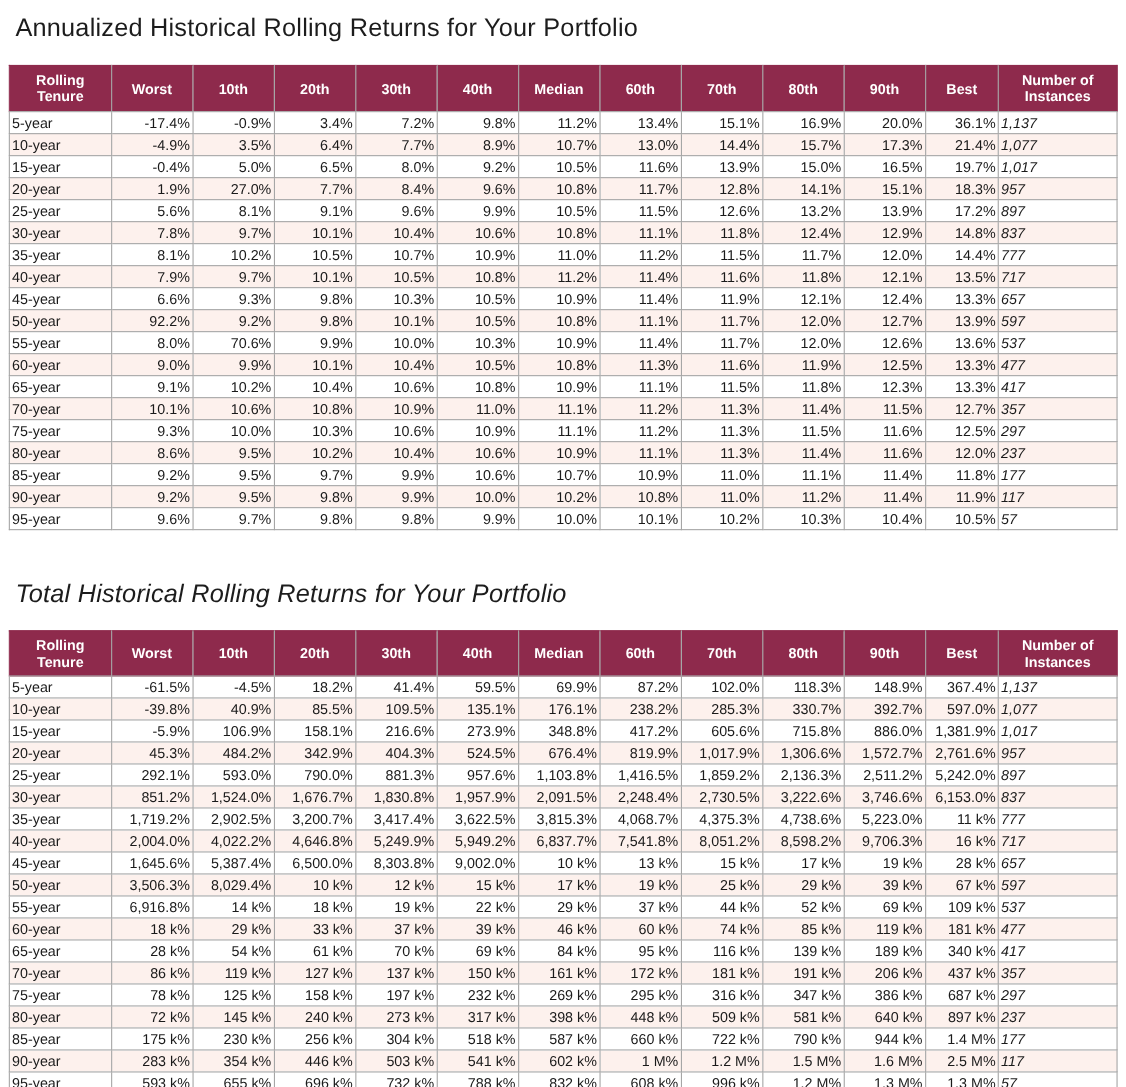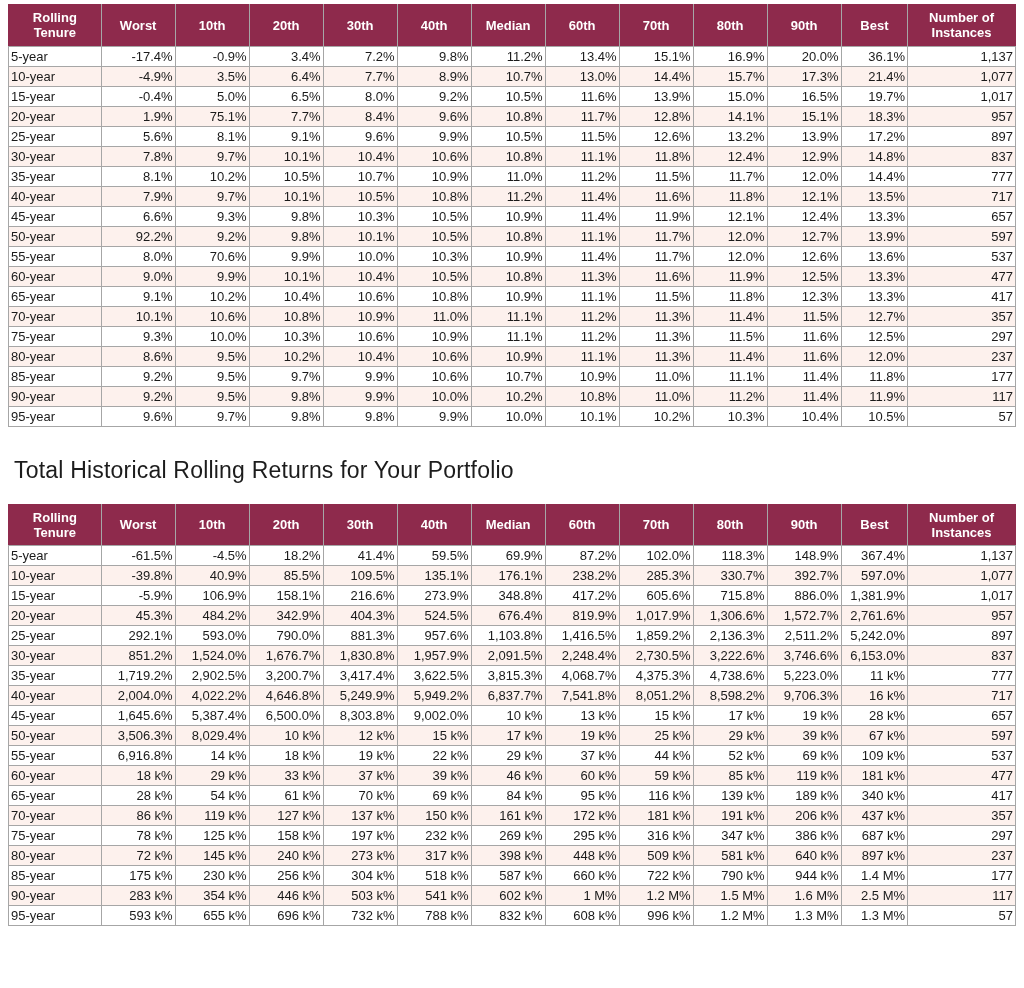--- a/index.html
+++ b/index.html
@@ -23,21 +23,22 @@
     color: var(--body-text);
   }
   h1.table-title {
     font-size: 23px;
     font-weight: 400;
     letter-spacing: 0.2px;
     color: var(--title-color);
     margin: 8px 0 20px 6px;
   }
   section.table-section + section.table-section h1.table-title {
-    margin-top: 30px;
+    margin-top: 44px;
+    font-style: italic;
   }
   table.returns-table {
     width: 100%;
     border-collapse: collapse;
     table-layout: fixed;
   }
   col.c-tenure { width: 9.2%; }
   col.c-num    { width: 7.35%; }
   col.c-best   { width: 6.6%; }
   col.c-inst   { width: 10.7%; }
@@ -62,26 +63,27 @@
     height: 20px;
     padding: 0 2px;
     border: 1px solid var(--border-color);
     white-space: nowrap;
     overflow: hidden;
   }
   table.returns-table tbody tr:nth-child(even) { background: var(--row-alt-bg); }
   table.returns-table tbody tr:nth-child(odd)  { background: #ffffff; }
   td.tenure { text-align: left; }
   td.num    { text-align: right; padding-right: 12px; }
-  td.inst   { text-align: right; }
+  td.inst   { text-align: left; font-style: italic; }
 </style>
 </head>
 <body>
 
 <section class="table-section">
+  <h1 class="table-title">Annualized Historical Rolling Returns for Your Portfolio</h1>
   <table class="returns-table">
       <colgroup>
         <col class="c-tenure">
         <col class="c-num">
         <col class="c-num">
         <col class="c-num">
         <col class="c-num">
         <col class="c-num">
         <col class="c-num">
         <col class="c-num">
@@ -150,21 +152,21 @@
           <td class="num">11.6%</td>
           <td class="num">13.9%</td>
           <td class="num">15.0%</td>
           <td class="num">16.5%</td>
           <td class="num">19.7%</td>
           <td class="inst">1,017</td>
         </tr>
         <tr>
           <td class="tenure">20-year</td>
           <td class="num">1.9%</td>
-          <td class="num">75.1%</td>
+          <td class="num">27.0%</td>
           <td class="num">7.7%</td>
           <td class="num">8.4%</td>
           <td class="num">9.6%</td>
           <td class="num">10.8%</td>
           <td class="num">11.7%</td>
           <td class="num">12.8%</td>
           <td class="num">14.1%</td>
           <td class="num">15.1%</td>
           <td class="num">18.3%</td>
           <td class="inst">957</td>
@@ -601,21 +603,21 @@
         </tr>
         <tr>
           <td class="tenure">60-year</td>
           <td class="num">18 k%</td>
           <td class="num">29 k%</td>
           <td class="num">33 k%</td>
           <td class="num">37 k%</td>
           <td class="num">39 k%</td>
           <td class="num">46 k%</td>
           <td class="num">60 k%</td>
-          <td class="num">59 k%</td>
+          <td class="num">74 k%</td>
           <td class="num">85 k%</td>
           <td class="num">119 k%</td>
           <td class="num">181 k%</td>
           <td class="inst">477</td>
         </tr>
         <tr>
           <td class="tenure">65-year</td>
           <td class="num">28 k%</td>
           <td class="num">54 k%</td>
           <td class="num">61 k%</td>

